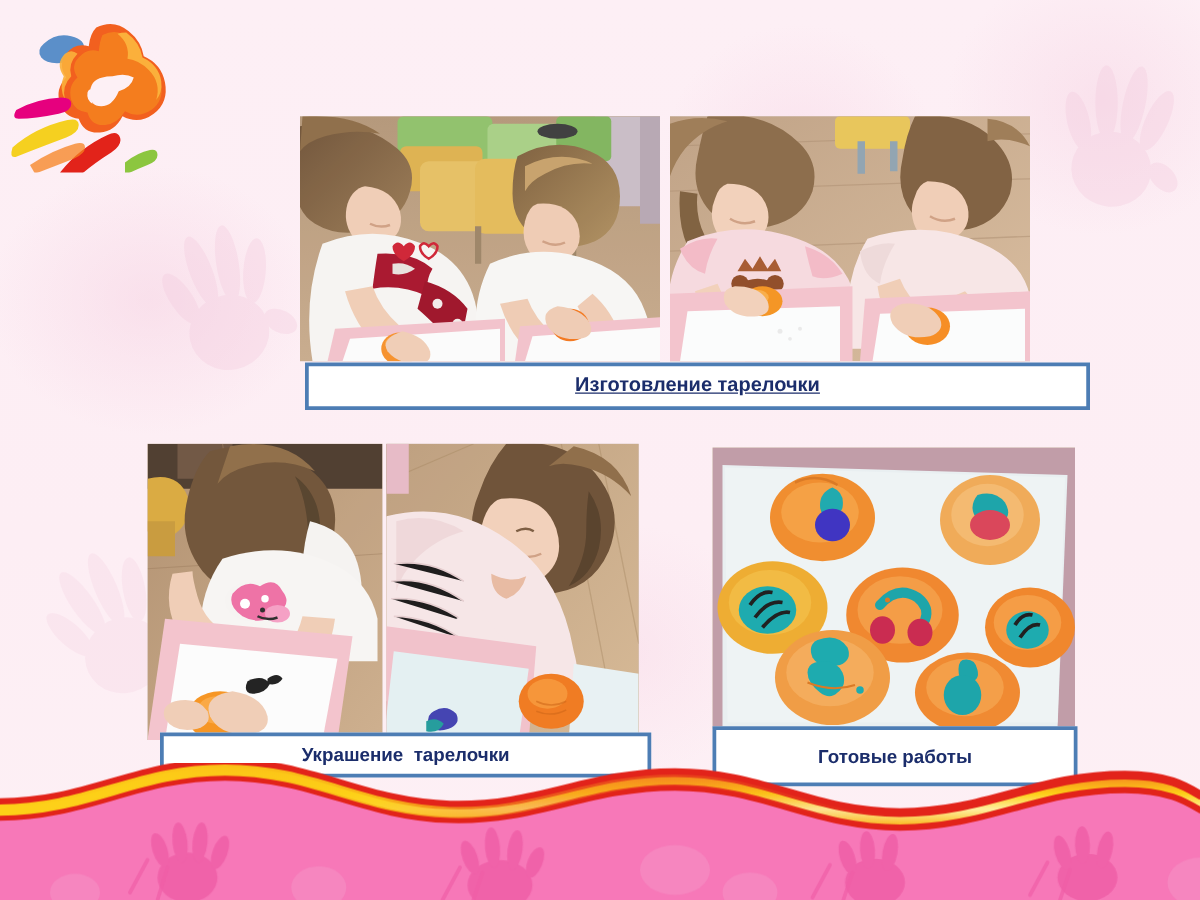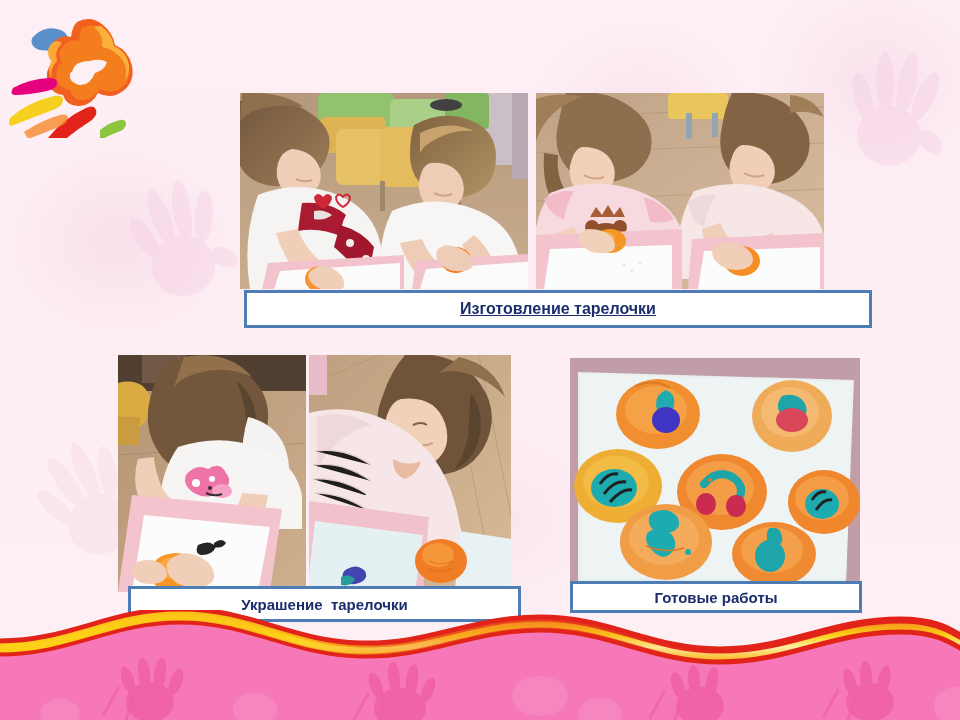--- a/index.html
+++ b/index.html
@@ -79,21 +79,21 @@
     border: 3px solid #4d7db4;
     color: #1b2d6b;
     font-weight: bold;
     display: flex;
     align-items: center;
     justify-content: center;
     box-sizing: border-box;
   }
   #caption-1 { left: 244px; top: 290px; width: 628px; height: 38px; font-size: 16px; text-decoration: underline; }
   #caption-2 { left: 117px; top: 586px; width: 393px; height: 36px; font-size: 15px; margin-left: 11px; }
-  #caption-3 { left: 570px; top: 581px; width: 292px; height: 32px; font-size: 15px; }
+  #caption-3 { left: 570px; top: 581px; width: 292px; height: 48px; font-size: 15px; }
   #caption-2 .cap-text { white-space: pre; }
 
   
   #wave-band {
     position: absolute;
     left: 0;
     bottom: 0;
     width: 960px;
     height: 110px;
   }

